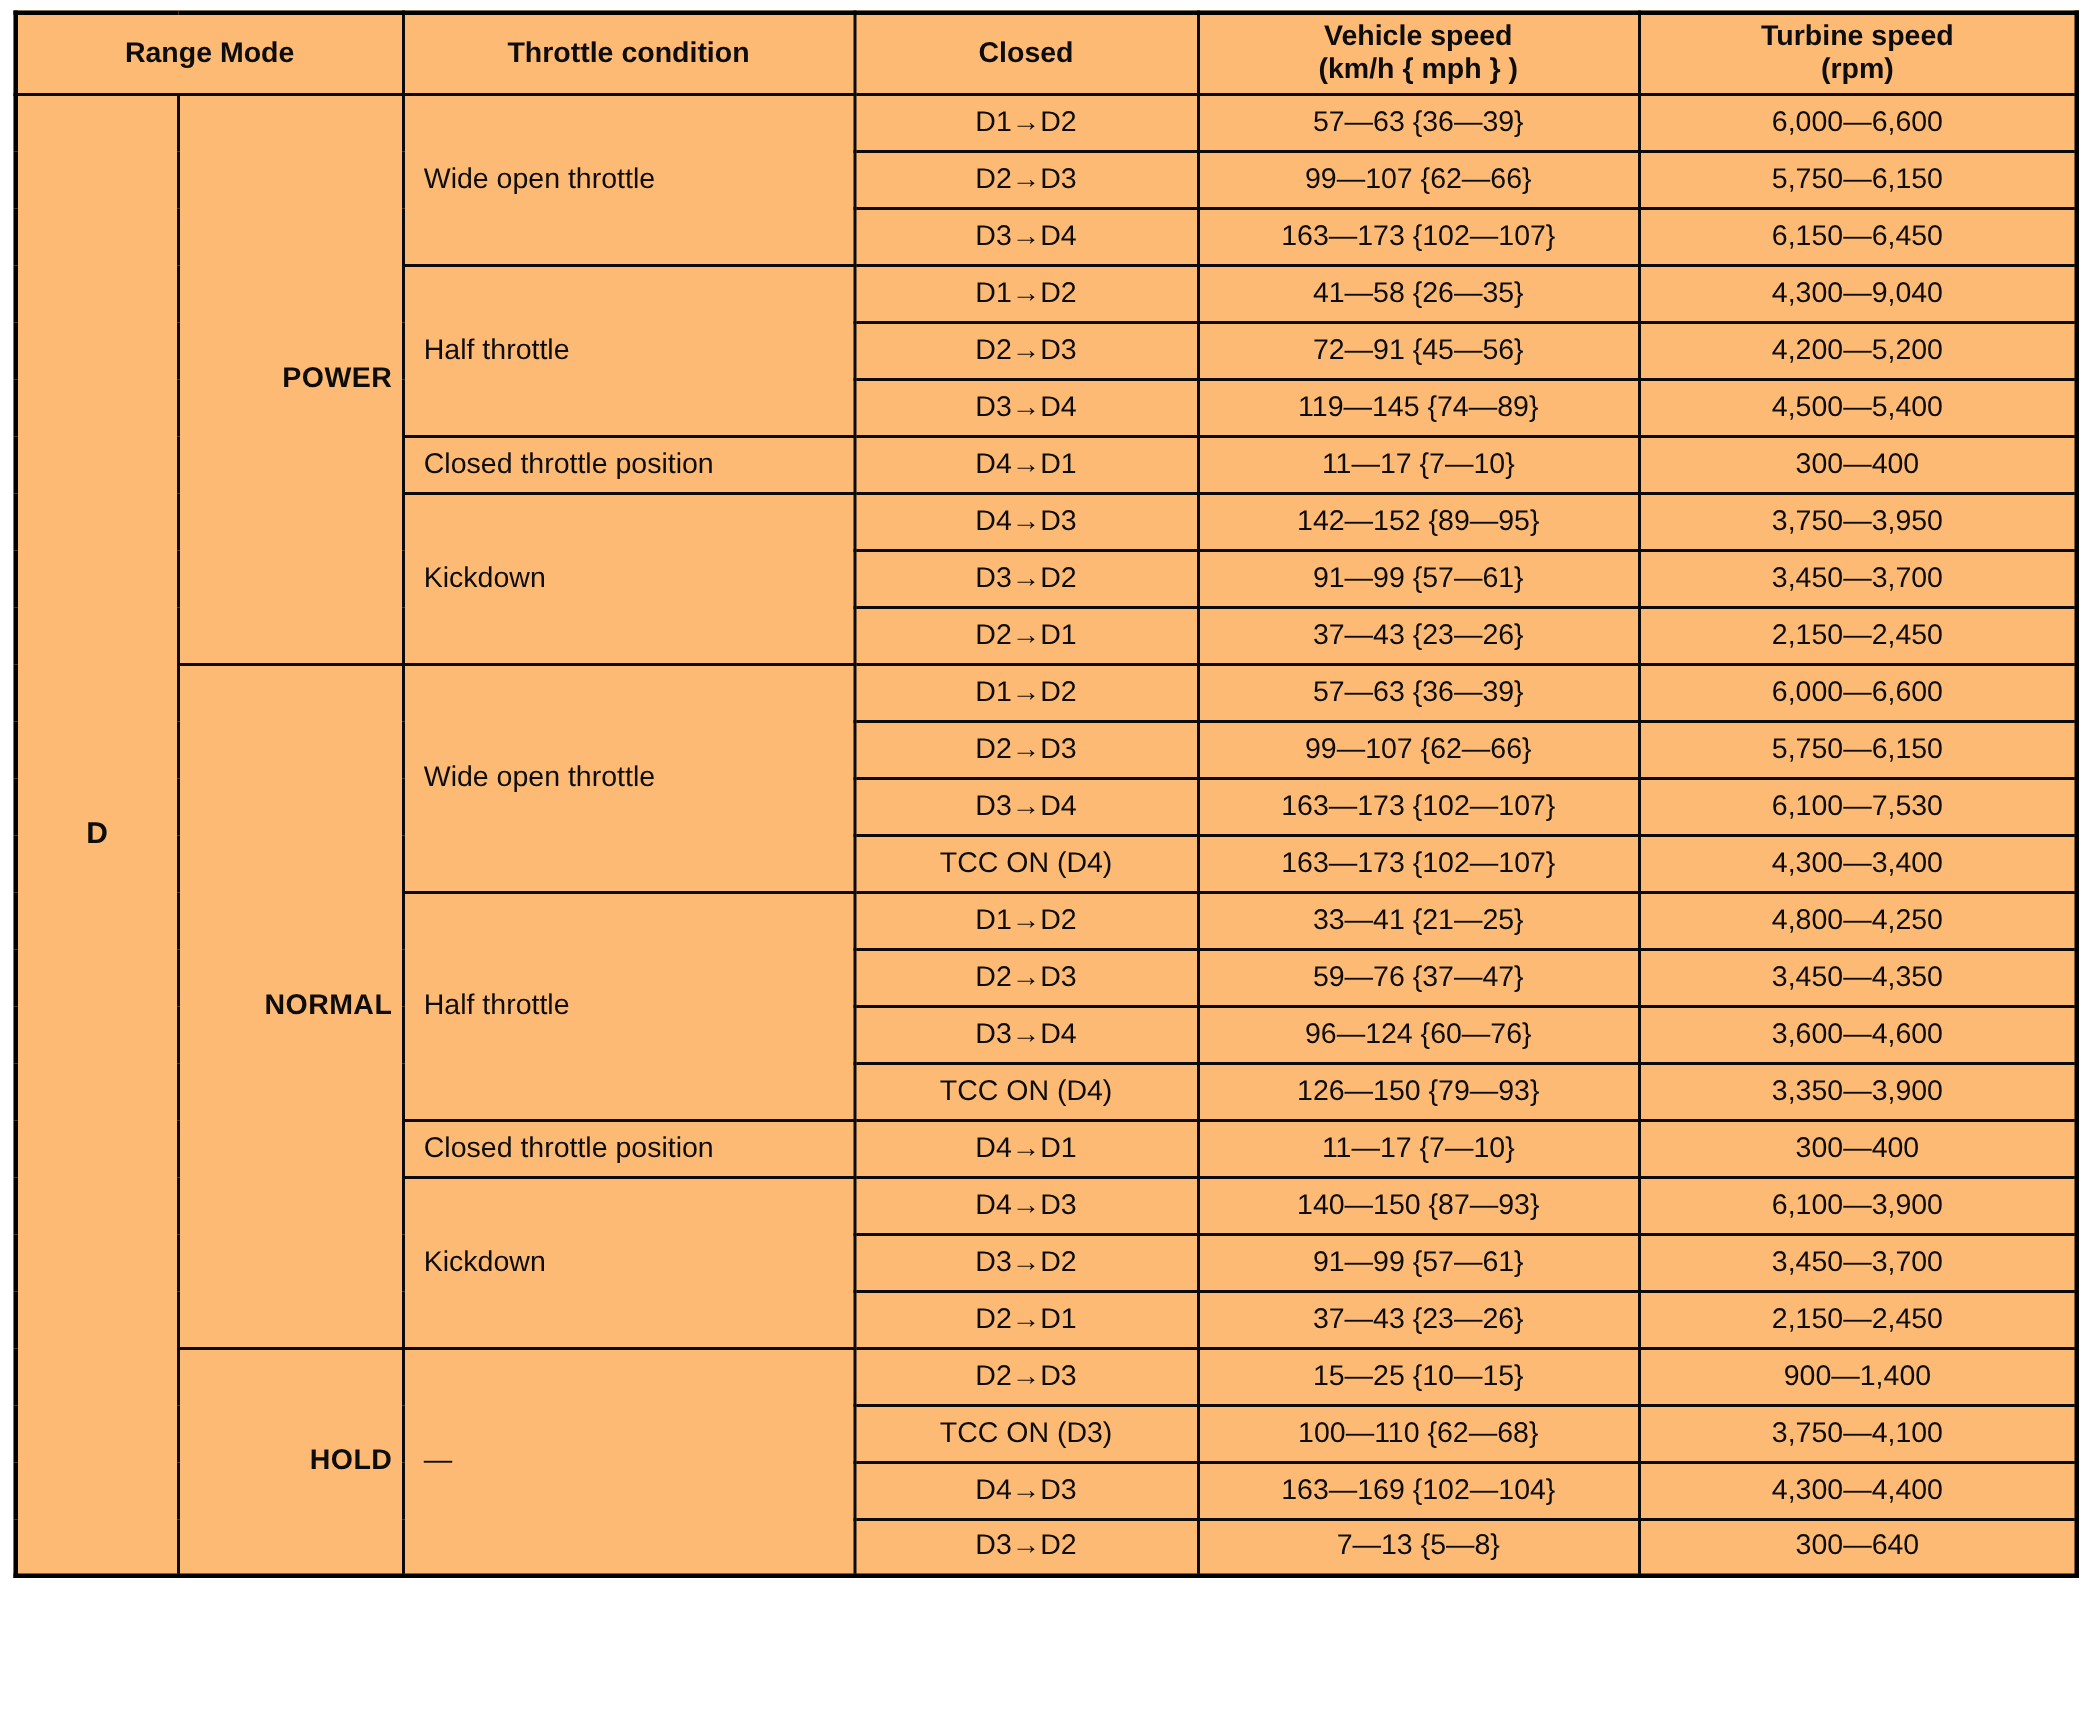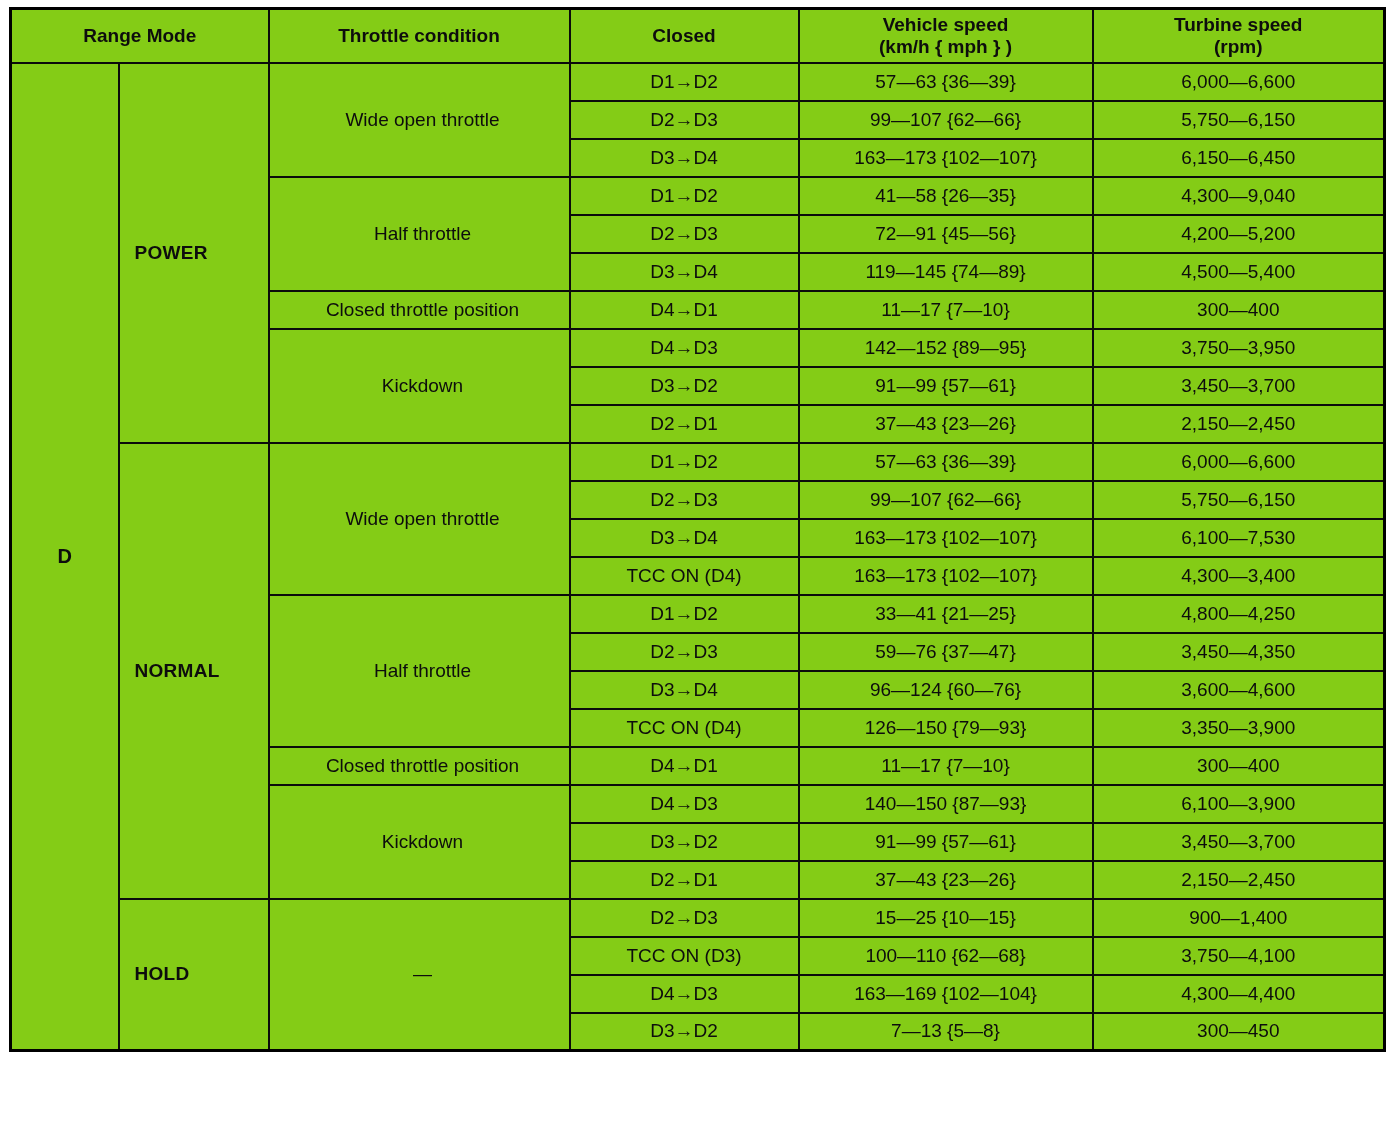--- a/index.html
+++ b/index.html
@@ -16,21 +16,21 @@
     overflow: hidden;
   }
   .page {
     padding: 7px 9px;
   }
   table.shift-table {
     border-collapse: collapse;
     table-layout: fixed;
     width: 1374px;
     border: 3px solid #000000;
-    background: #84cc16;
+    background: #fdba74;
   }
   th, td {
     border: 2px solid #0b0b0b;
     overflow: hidden;
     white-space: nowrap;
   }
   thead th {
     height: 54px;
     font-size: 19px;
     font-weight: bold;
@@ -46,26 +46,26 @@
     vertical-align: middle;
     padding: 0 6px;
   }
   td.range {
     font-weight: bold;
     font-size: 20px;
     text-align: center;
   }
   td.mode {
     font-weight: bold;
-    text-align: left;
+    text-align: right;
     padding-left: 15px;
     letter-spacing: 0.3px;
   }
   td.throttle {
-    text-align: center;
+    text-align: left;
     padding-left: 13px;
   }
   td.shift, td.num {
     text-align: center;
   }
   .hdr-line { display: block; }
 </style>
 </head>
 <body>
 
@@ -235,17 +235,17 @@
           <td class="num">3,750—4,100</td>
         </tr>
         <tr>
           <td class="shift">D4→D3</td>
           <td class="num">163—169 {102—104}</td>
           <td class="num">4,300—4,400</td>
         </tr>
         <tr>
           <td class="shift">D3→D2</td>
           <td class="num">7—13 {5—8}</td>
-          <td class="num">300—450</td>
+          <td class="num">300—640</td>
         </tr>
       </tbody>
   </table>
 </div>
 
 </body></html>

